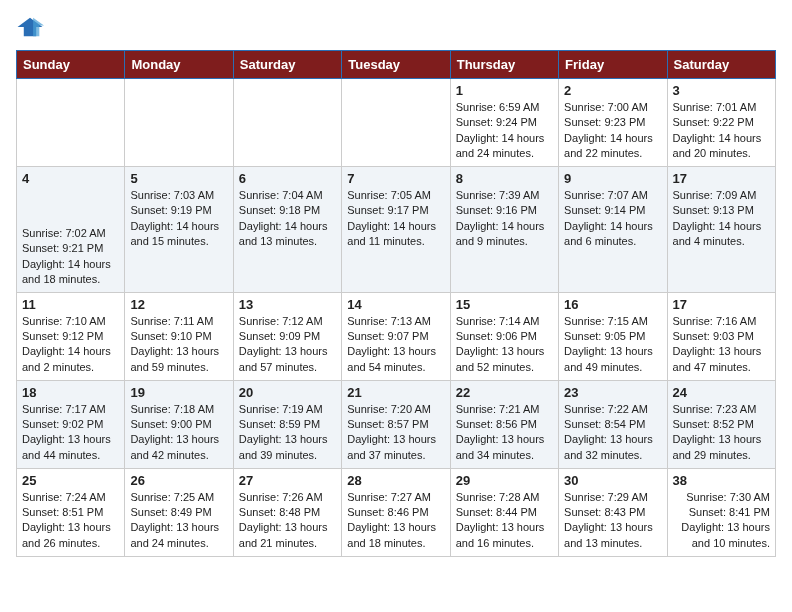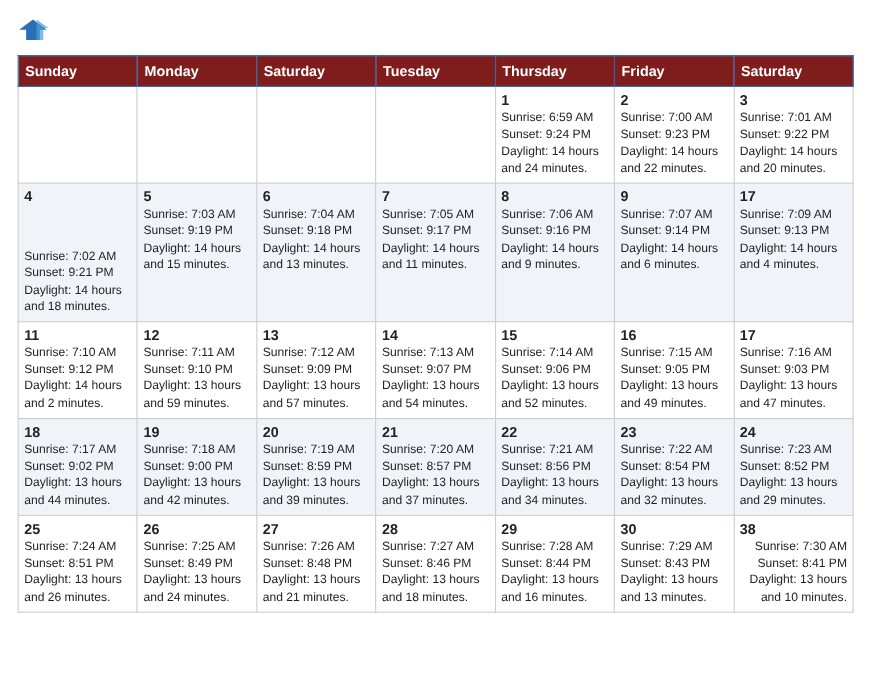--- a/index.html
+++ b/index.html
@@ -154,21 +154,21 @@
         </td>
         <td>
           <div class="day-num">7</div>
           <div class="day-info" style="white-space: pre-line;">Sunrise: 7:05 AM
 Sunset: 9:17 PM
 Daylight: 14 hours
 and 11 minutes.</div>
         </td>
         <td>
           <div class="day-num">8</div>
-          <div class="day-info" style="white-space: pre-line;">Sunrise: 7:06 AM
+          <div class="day-info" style="white-space: pre-line;">Sunrise: 7:39 AM
 Sunset: 9:16 PM
 Daylight: 14 hours
 and 9 minutes.</div>
         </td>
         <td>
           <div class="day-num">9</div>
           <div class="day-info" style="white-space: pre-line;">Sunrise: 7:07 AM
 Sunset: 9:14 PM
 Daylight: 14 hours
 and 6 minutes.</div>

